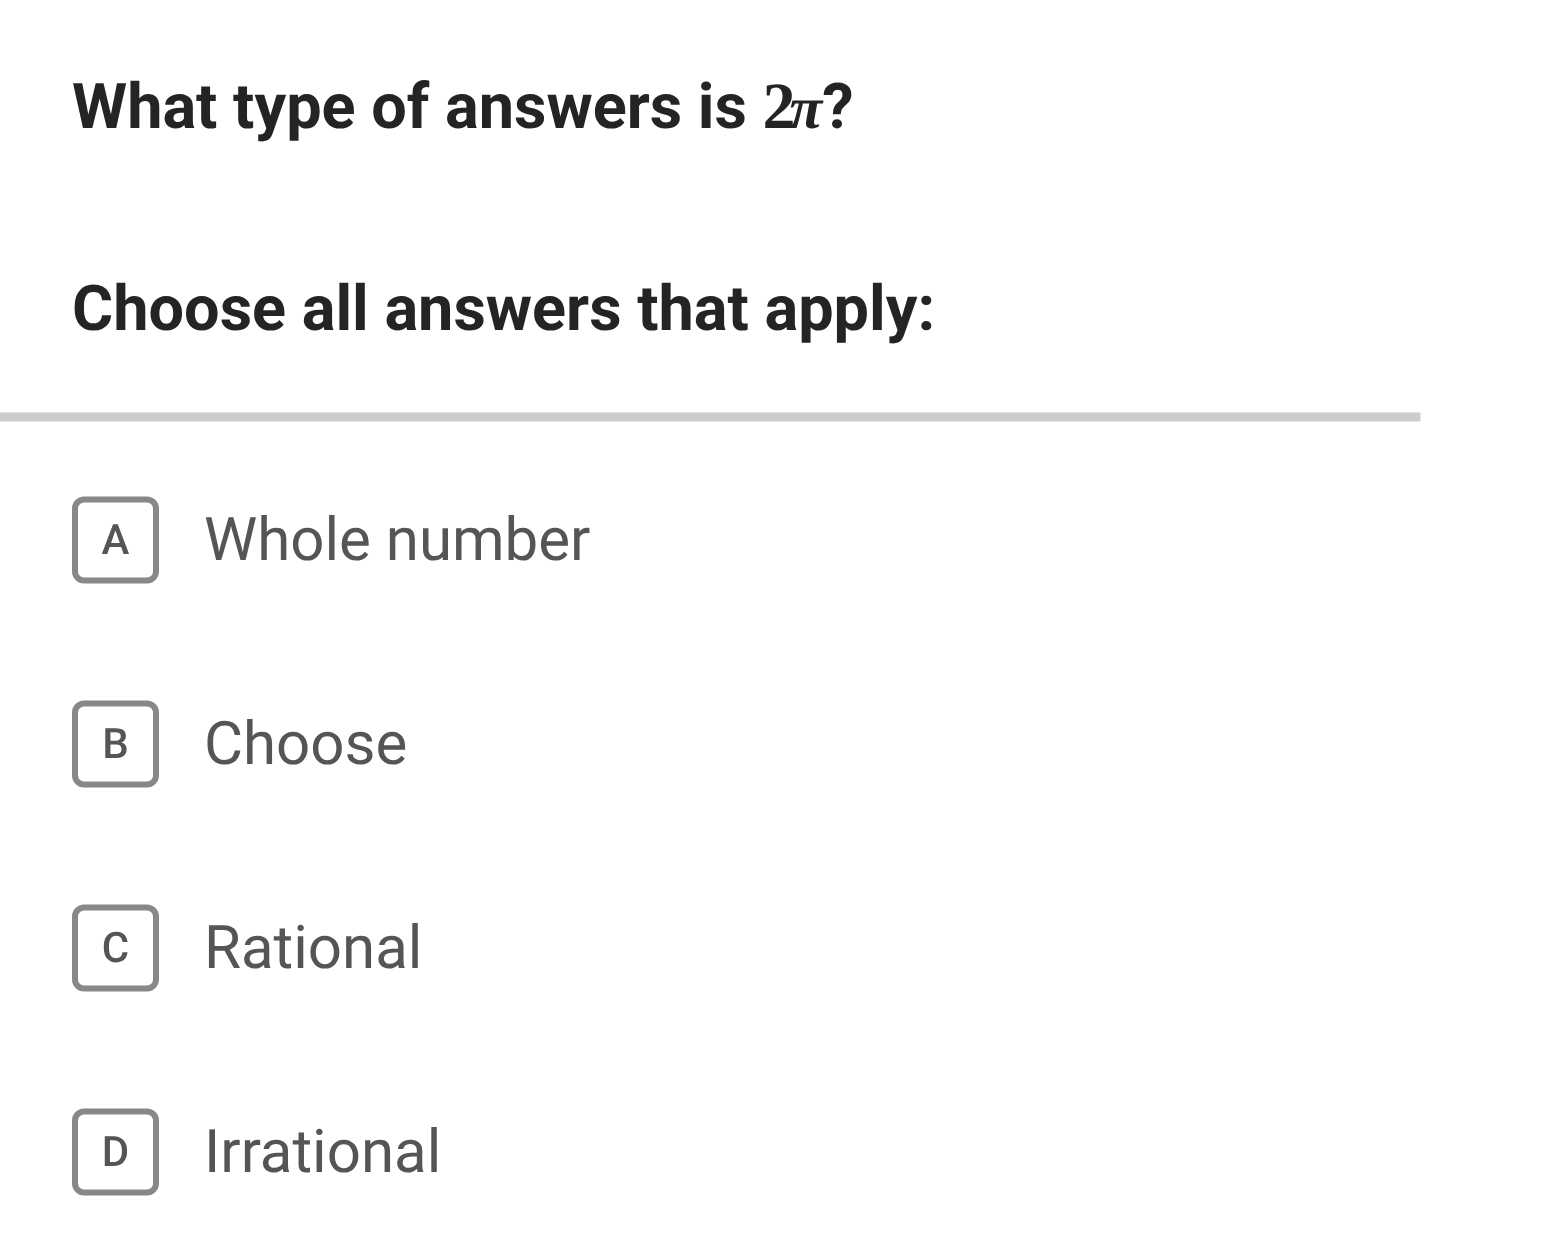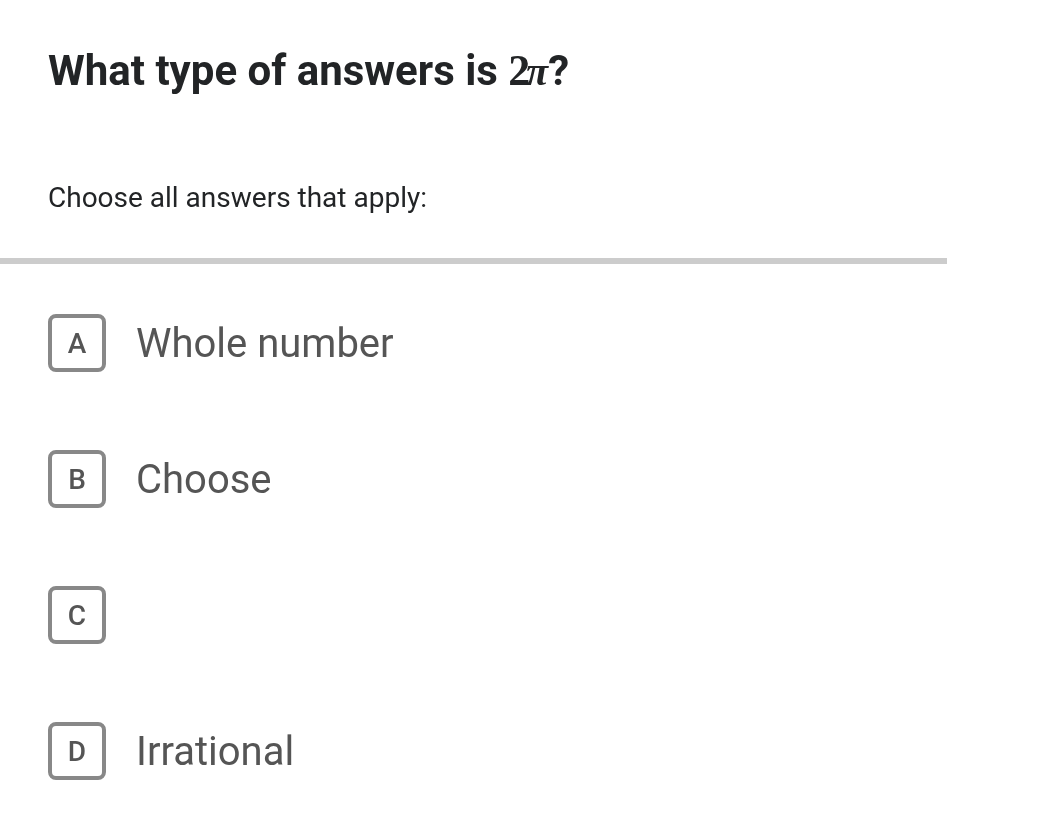--- a/index.html
+++ b/index.html
@@ -35,22 +35,22 @@
   .question-title .math-pi {
     font-style: italic;
     font-size: 40px;
     margin-left: -4px;
   }
   .question-title .qmark {
     font-family: -apple-system, BlinkMacSystemFont, "Segoe UI", Roboto, "Helvetica Neue", Arial, sans-serif;
     font-weight: 700;
   }
   .instruction {
-    font-size: 28px;
-    font-weight: 400;
+    font-size: 42px;
+    font-weight: 700;
     color: #222426;
     margin-bottom: 44px;
   }
   .divider {
     height: 6px;
     background: #cccccc;
     margin-left: -48px;
     width: 947px;
     margin-bottom: 50px;
   }
@@ -101,19 +101,20 @@
     <div class="option">
       <div class="option-letter">A</div>
       <div class="option-text">Whole number</div>
     </div>
     <div class="option">
       <div class="option-letter">B</div>
       <div class="option-text">Choose</div>
     </div>
     <div class="option">
       <div class="option-letter">C</div>
+      <div class="option-text">Rational</div>
     </div>
     <div class="option">
       <div class="option-letter">D</div>
       <div class="option-text">Irrational</div>
     </div>
   </div>
 </div>
 
 </body></html>

